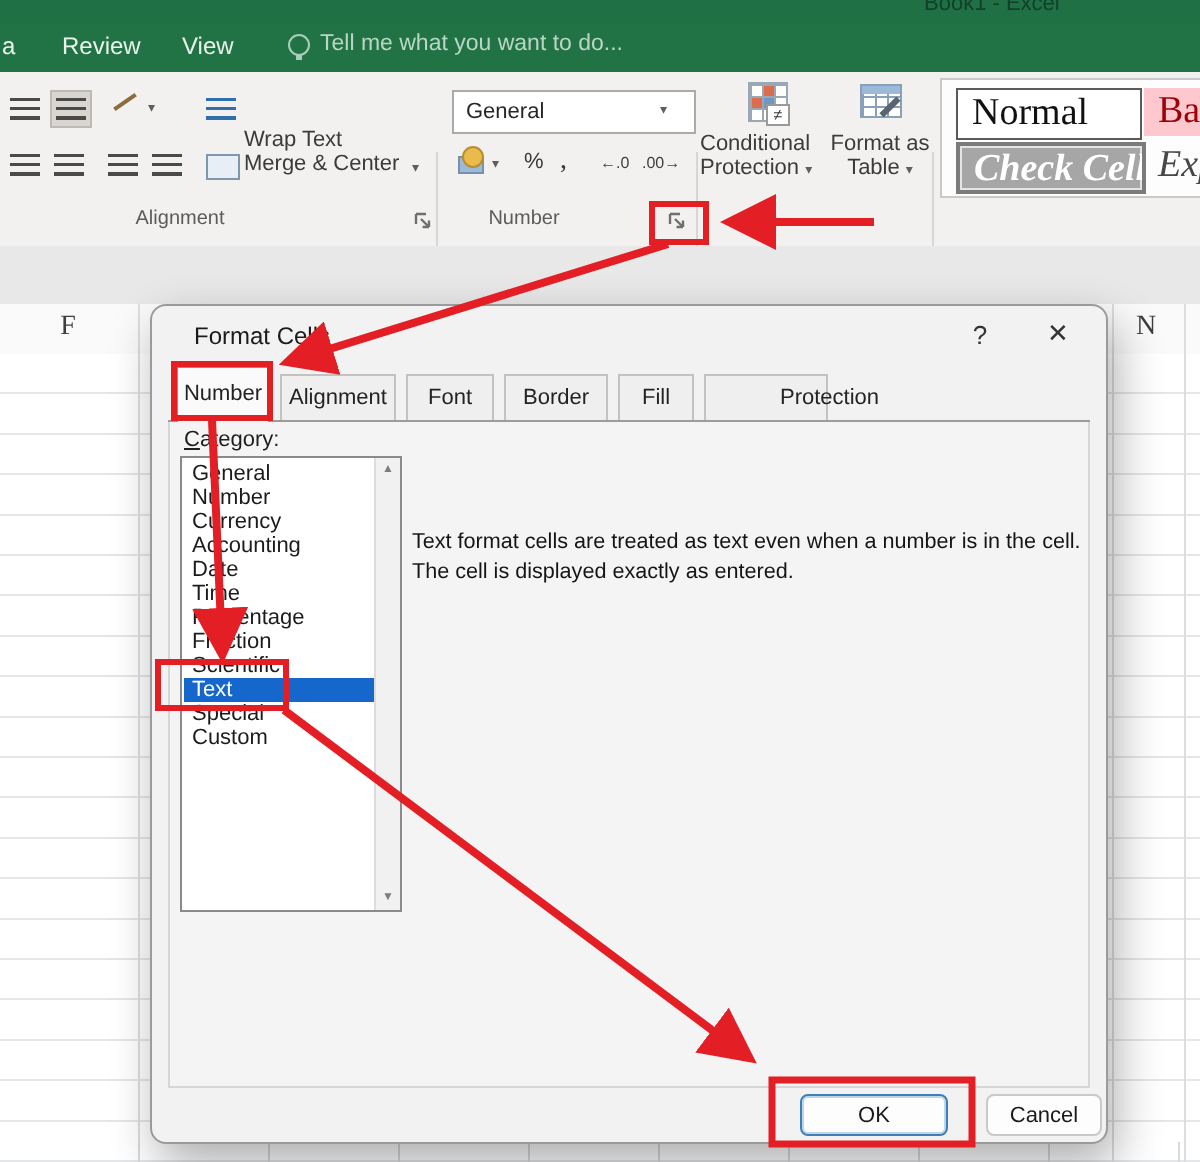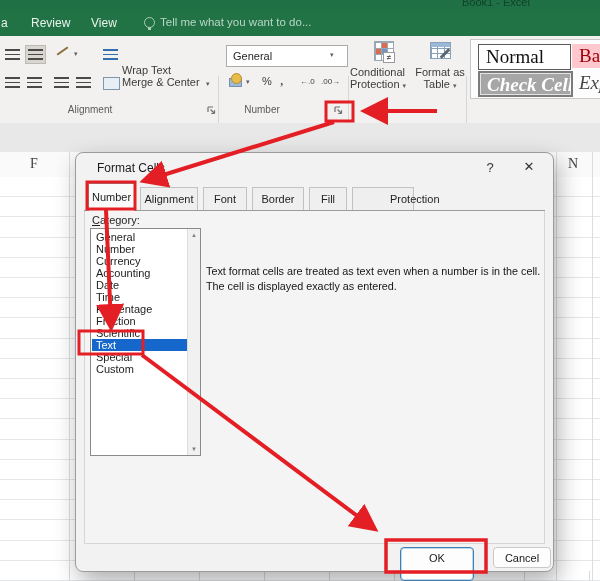--- a/index.html
+++ b/index.html
@@ -64,21 +64,21 @@
   .listbox{left:14px;top:75px;width:111px;height:228px;background:#fff;border:1px solid #8a8a8a;box-sizing:border-box;}
   .cat{position:absolute;left:1px;width:93px;height:12px;line-height:12px;font-size:11px;color:#1c1c1c;padding-left:4px;}
   .cat.sel{background:#1667cb;color:#fff;}
   .sbar{position:absolute;right:0px;top:0px;width:12px;height:226px;background:#f1f1f1;border-left:1px solid #dcdcdc;}
   .sarrow{position:absolute;left:0;width:12px;text-align:center;font-size:6px;color:#7d7d7d;}
   .sample{left:135px;top:74px;width:331px;height:32px;border:1px solid #cdcdcd;box-sizing:border-box;}
   .samplelegend{left:9px;top:-6px;font-size:10.5px;color:#2e2e2e;background:#f4f4f4;padding:0 3px;}
   .samplebox{left:7px;top:11px;width:315px;height:14px;background:#f9f9f9;border:1px solid #d9d9d9;}
   .desc{left:130px;font-size:10.8px;color:#151515;}
   .btn{font-size:11px;color:#1a1a1a;text-align:center;line-height:20px;background:#fdfdfd;border-radius:4px;box-sizing:border-box;}
-  .ok{left:324px;top:394px;width:74px;height:34px;border:1px solid #3f7fb6;box-shadow:inset 0 0 0 1px #bcd6ea;}
+  .ok{left:324px;top:394px;width:74px;height:21px;border:1px solid #3f7fb6;box-shadow:inset 0 0 0 1px #bcd6ea;}
   .cancel{left:417px;top:394px;width:58px;height:21px;border:1px solid #c9c9c9;}
   
   .overlay{left:0;top:0;width:600px;height:581px;z-index:50;pointer-events:none;}
   .small{font-size:8px;color:#3f3f3f;}
 </style>
 </head>
 <body>
 
 <div class="stage">
 

